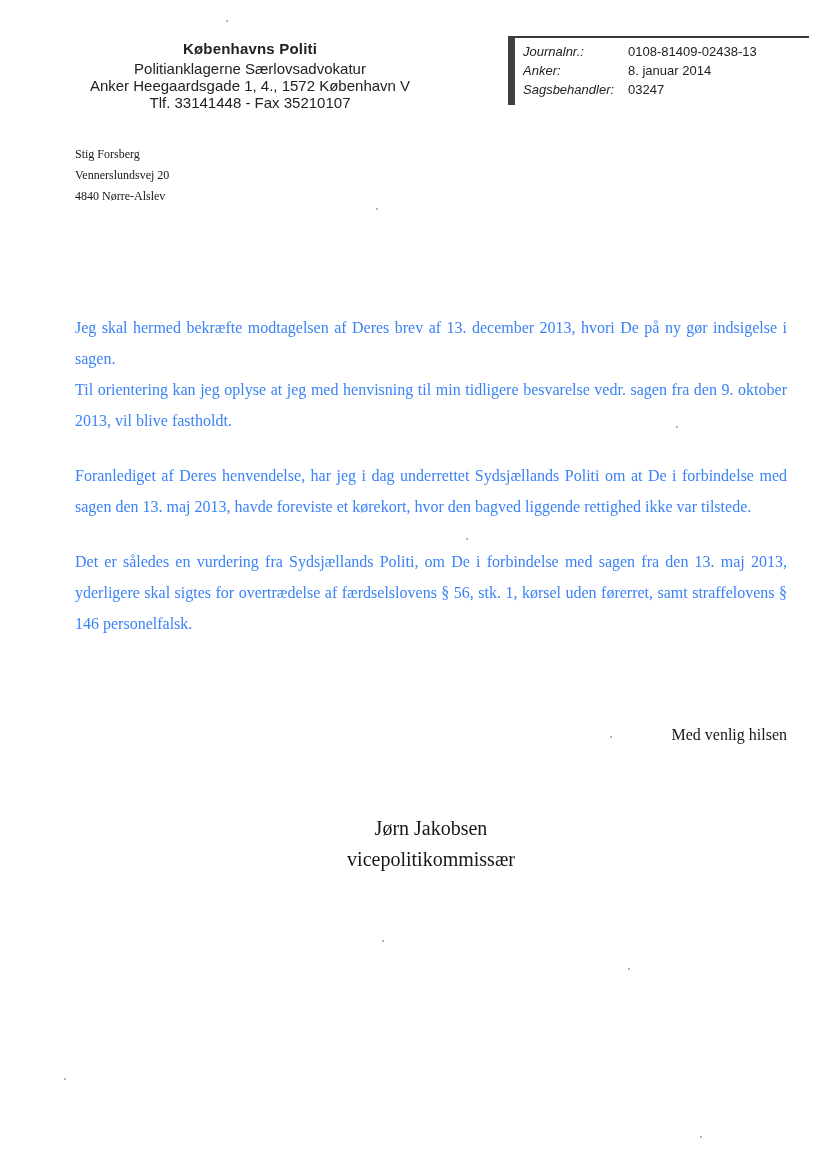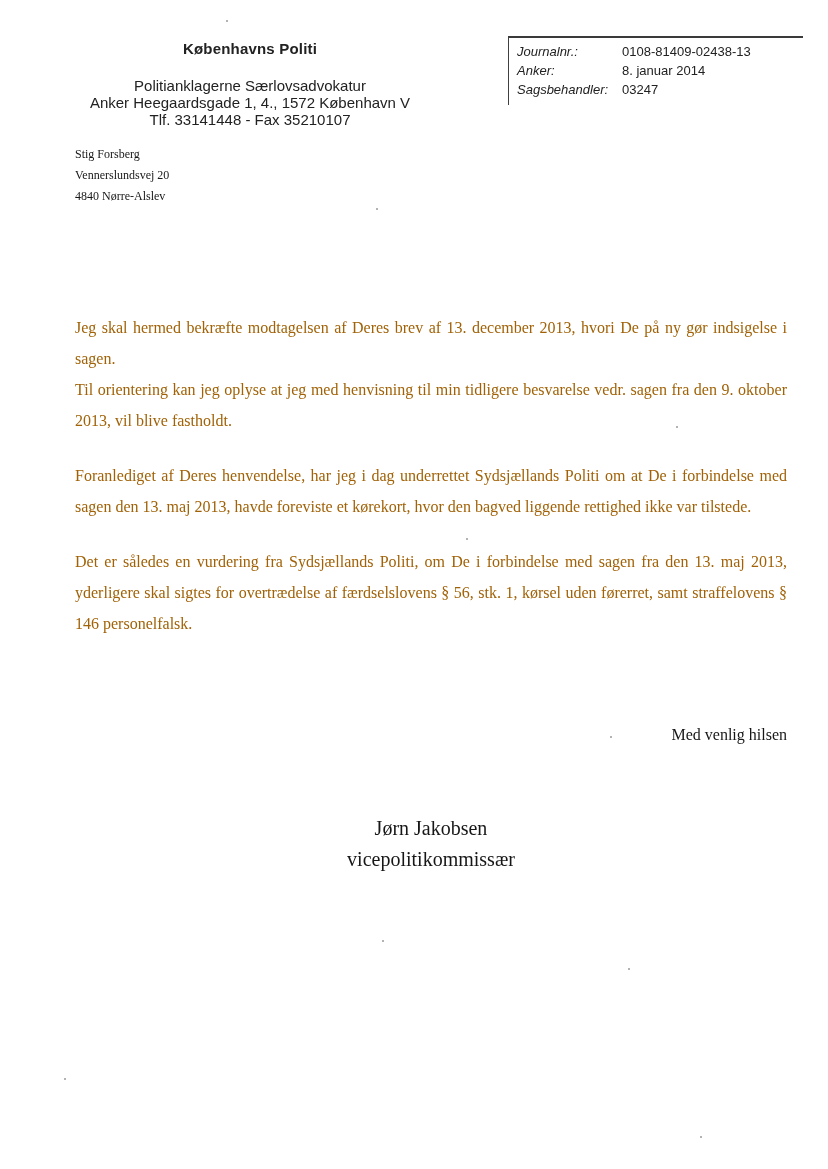--- a/index.html
+++ b/index.html
@@ -23,36 +23,36 @@
     top: 40px;
     left: 60px;
     width: 380px;
     text-align: center;
     font-family: "Liberation Sans", sans-serif;
     color: #222;
   }
   .letterhead .org {
     font-size: 15px;
     font-weight: bold;
-    margin-bottom: 20px;
+    margin-bottom: 3px;
     letter-spacing: 0.2px;
   }
   .letterhead .line {
     font-size: 15px;
     line-height: 17px;
   }
 
   
   .meta {
     position: absolute;
     top: 36px;
     left: 508px;
     width: 286px;
     border-top: 2px solid #3a3a3a;
-    border-left: 1px solid #404040;
+    border-left: 7px solid #404040;
     padding: 4px 0 6px 8px;
     font-family: "Liberation Sans", sans-serif;
     font-size: 13px;
     color: #222;
   }
   .meta .row {
     display: flex;
     line-height: 19px;
   }
   .meta .label {
@@ -76,21 +76,21 @@
   }
 
   
   .body-text {
     position: absolute;
     top: 312px;
     left: 75px;
     width: 712px;
     font-family: "Liberation Serif", serif;
     font-size: 16px;
-    color: #a16207;
+    color: #3b82f6;
   }
   .body-text p {
     margin: 0;
     text-align: justify;
     line-height: 31px;
   }
   .body-text p.joined {
     margin-bottom: 0;
   }
   .body-text p.spaced {

